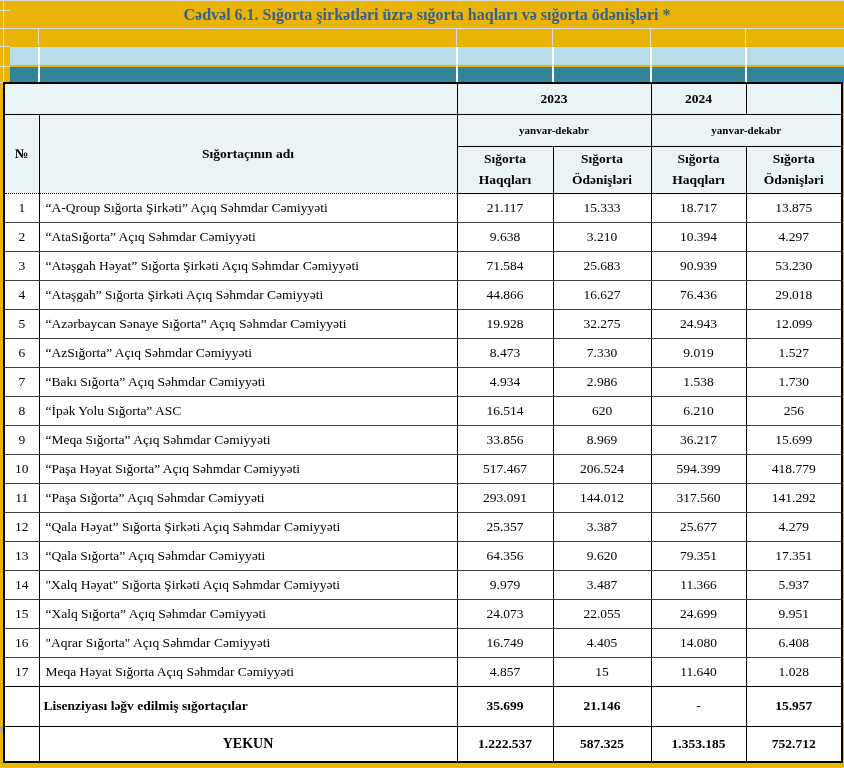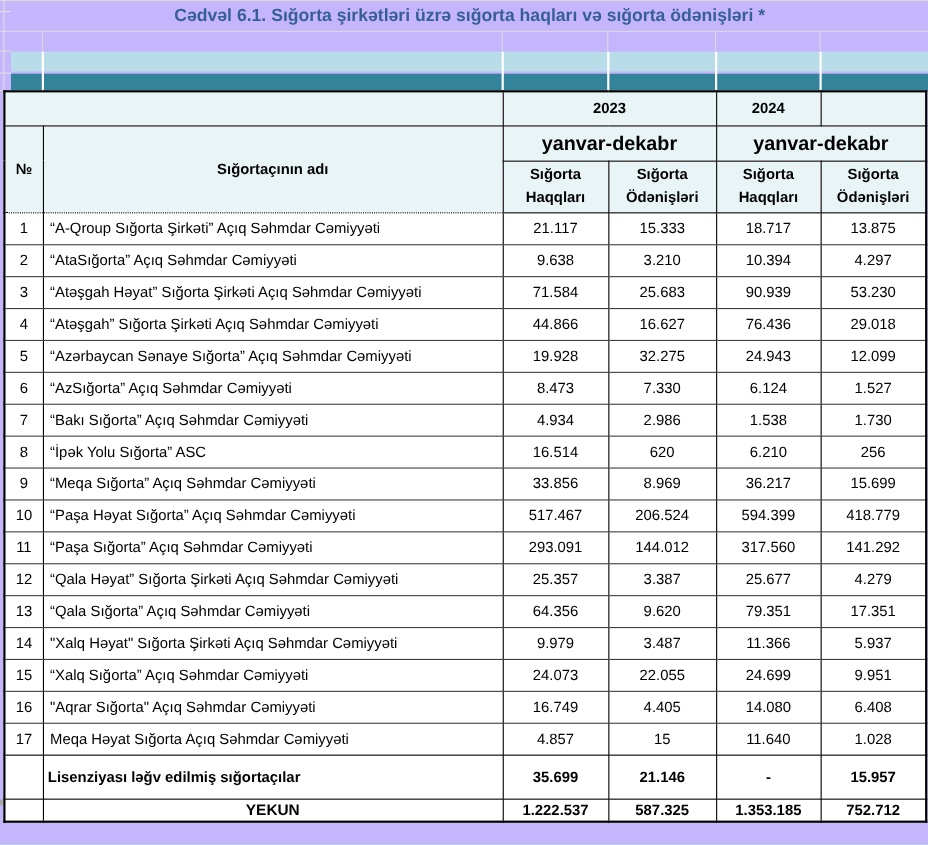--- a/index.html
+++ b/index.html
@@ -1,18 +1,18 @@
 <!DOCTYPE html>
 <html><head>
 <meta charset="utf-8">
 <style>
   html,body{margin:0;padding:0;background:#fff;}
   .screen{
-    position:relative;width:844px;height:768px;overflow:hidden;background:#c4b5fd;
-    font-family:Liberation Sans, sans-serif;color:#000;
+    position:relative;width:844px;height:768px;overflow:hidden;background:#eab308;
+    font-family:Liberation Serif, serif;color:#000;
   }
   
   .top-hairline{position:absolute;top:0;left:0;width:844px;height:1px;background:#d9d9d9;}
   .page-title{
     position:absolute;top:2px;left:10px;width:834px;height:26px;line-height:26px;
     text-align:center;font-weight:bold;font-size:16px;color:#376092;
   }
   
   .hline{position:absolute;left:0;width:844px;height:1px;background:#dcdcdc;}
   .vgrid{position:absolute;top:29px;height:17px;width:1px;background:#dcdcdc;}
@@ -31,38 +31,38 @@
     border:2px solid #000;
   }
   table.maintable th,table.maintable td{
     border:1px solid #000;padding:0;vertical-align:middle;overflow:hidden;
   }
   thead th{background:#e9f4f7;font-weight:bold;text-align:center;}
   .hrowA{height:31px;padding-left:20px;}
   .hrowB{height:32px;}
   .hrowC{height:47px;}
   .year-h{font-size:13.5px;}
-  .period-h{font-size:18px;}
+  .period-h{font-size:11px;}
   .hdr-no{font-size:13.5px;border-bottom:1px dotted #000 !important;}
   .hdr-name{font-size:13.5px;border-bottom:1px dotted #000 !important;}
   .sub-h{font-size:13.5px;line-height:1.55;}
   .hdrA-empty-right{border-left:1px solid #999 !important;}
   
   #rows-body tr{height:29px;}
   #rows-body td{border:1px solid #000;border-top:1px solid #3f3f3f;border-bottom:1px solid #3f3f3f;}
   #rows-body tr:first-child td{border-top:1px solid #0369a1;}
   #rows-body tr:first-child td.cell-no,
   #rows-body tr:first-child td.cell-name{border-top:1px dotted #000;}
   #rows-body tr:last-child td{border-bottom:1px solid #000;}
   .cell-no{text-align:center;font-size:13.5px;}
   .cell-name{text-align:left;padding-left:6px !important;font-size:13.5px;}
   .cell-val{text-align:center;font-size:13.5px;}
   
   .row-cancelled{height:40px;margin-left:24px;}
-  .row-total{height:21px;margin-top:40px;}
+  .row-total{height:36px;margin-top:40px;}
   .row-cancelled td,.row-total td{border:1px solid #000;}
   .bold{font-weight:bold;}
   .label-left{text-align:left;padding-left:4px !important;font-size:13.5px;}
   .label-center{text-align:center;font-size:14px;}
 </style>
 </head>
 <body>
 
 <div class="screen">
 
@@ -159,21 +159,21 @@
           <td class="cell-val">19.928</td>
           <td class="cell-val">32.275</td>
           <td class="cell-val">24.943</td>
           <td class="cell-val">12.099</td>
         </tr>
         <tr>
           <td class="cell-no">6</td>
           <td class="cell-name">“AzSığorta” Açıq Səhmdar Cəmiyyəti</td>
           <td class="cell-val">8.473</td>
           <td class="cell-val">7.330</td>
-          <td class="cell-val">6.124</td>
+          <td class="cell-val">9.019</td>
           <td class="cell-val">1.527</td>
         </tr>
         <tr>
           <td class="cell-no">7</td>
           <td class="cell-name">“Bakı Sığorta” Açıq Səhmdar Cəmiyyəti</td>
           <td class="cell-val">4.934</td>
           <td class="cell-val">2.986</td>
           <td class="cell-val">1.538</td>
           <td class="cell-val">1.730</td>
         </tr>

